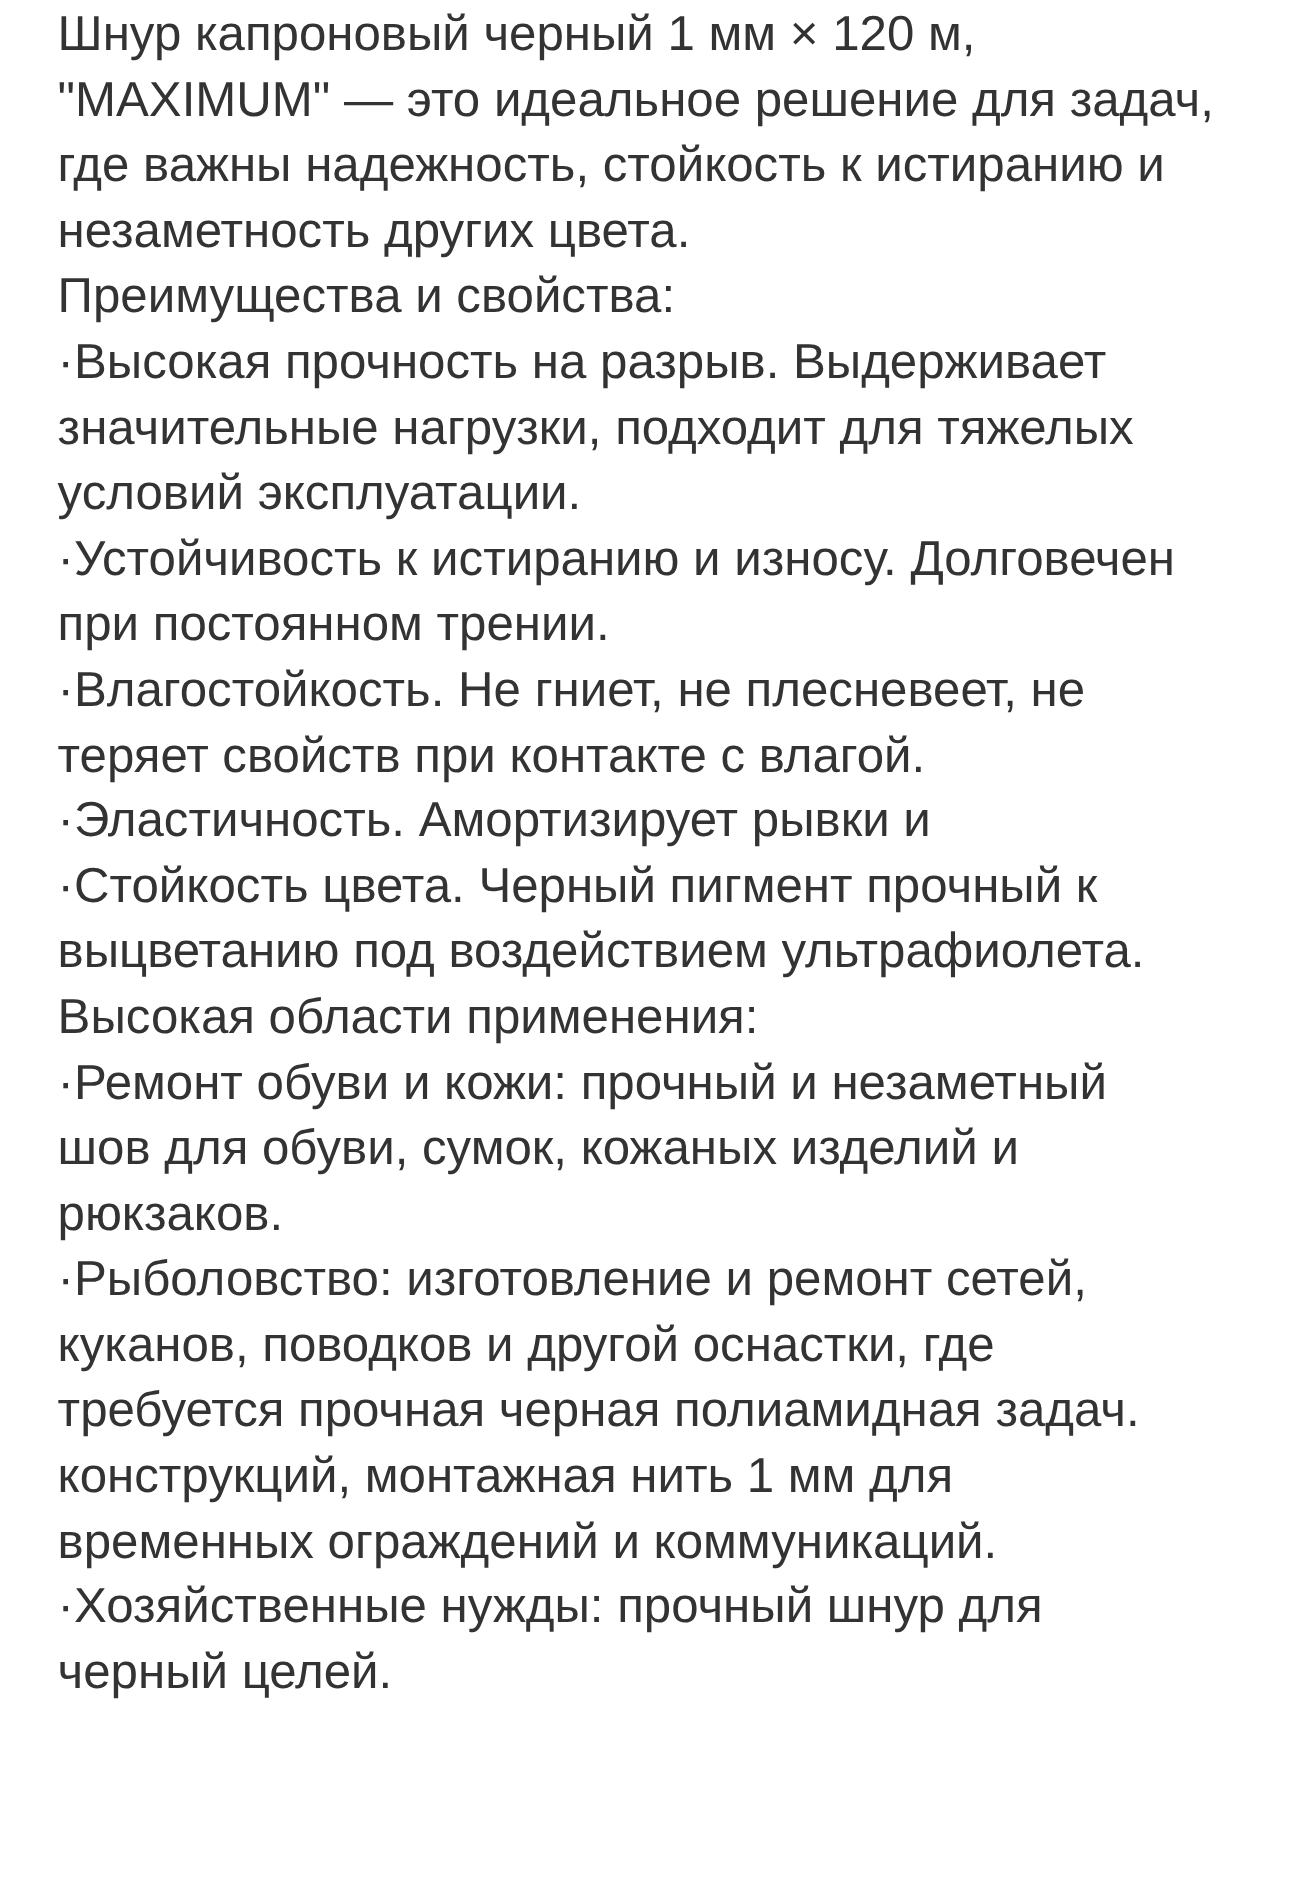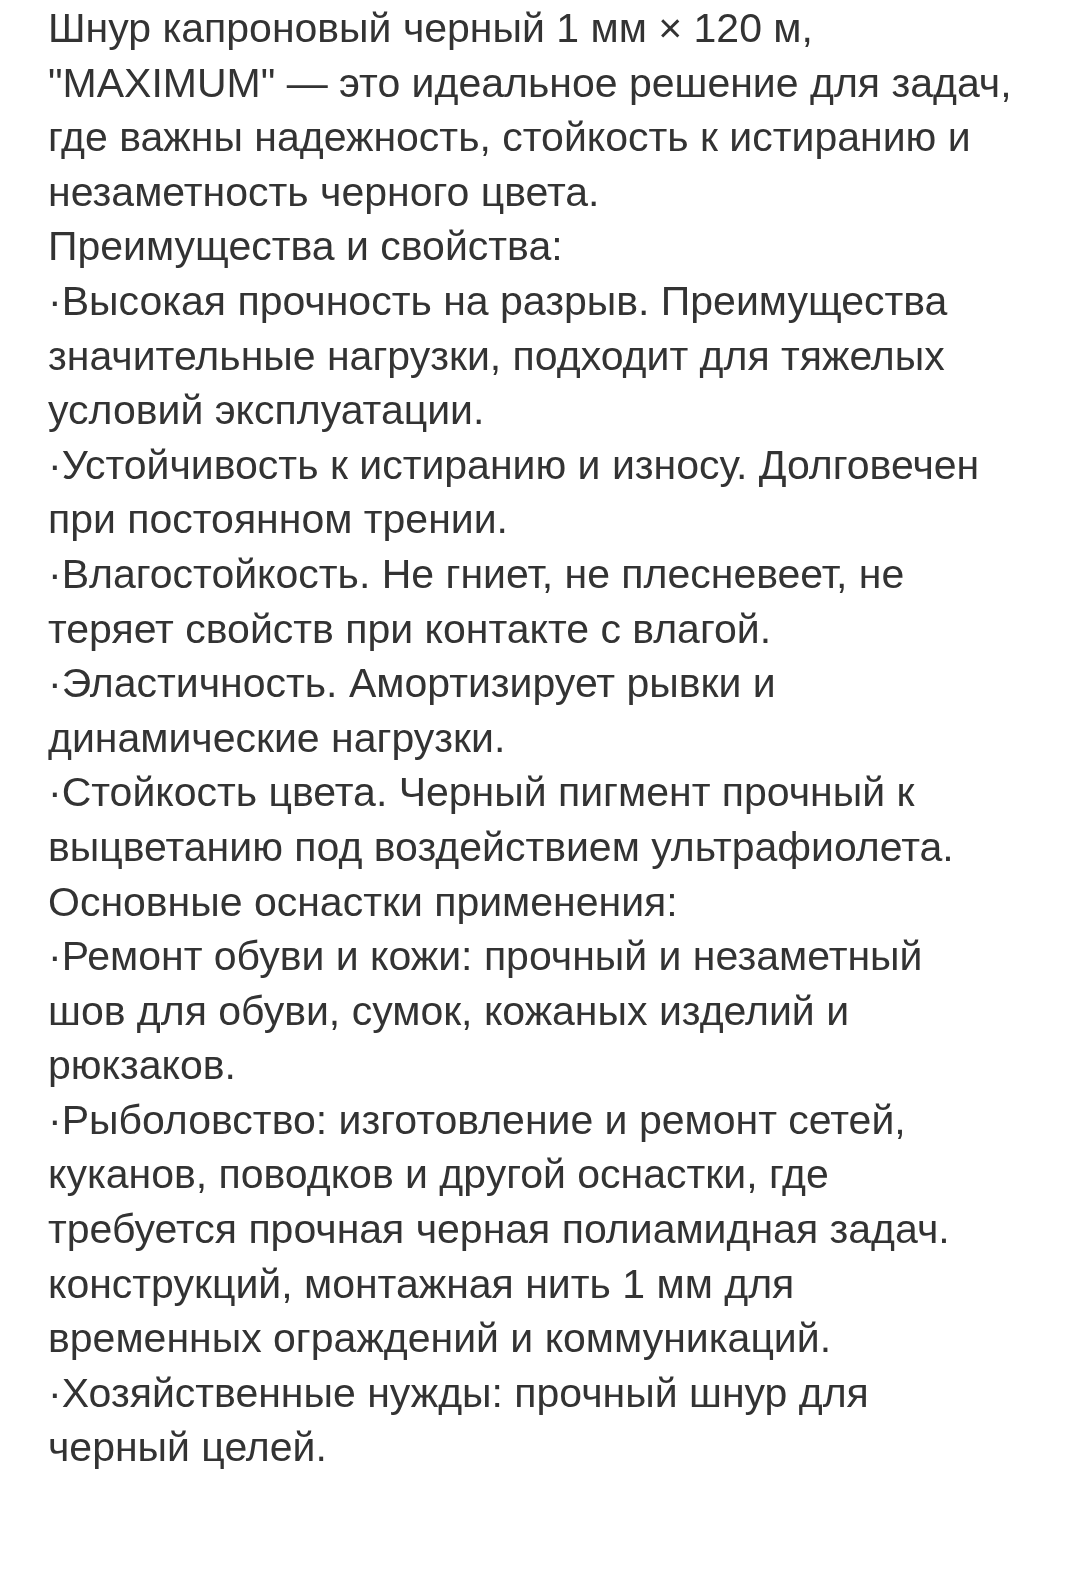--- a/index.html
+++ b/index.html
@@ -28,34 +28,33 @@
     }
   </style>
 </head>
 <body>
 
 <main>
   <section class="description">
     <div class="line">Шнур капроновый черный 1 мм × 120 м,</div>
     <div class="line">"MAXIMUM" — это идеальное решение для задач,</div>
     <div class="line">где важны надежность, стойкость к истиранию и</div>
-    <div class="line">незаметность черного цвета.</div>
+    <div class="line">незаметность других цвета.</div>
     <div class="line">Преимущества и свойства:</div>
-    <div class="line">·Высокая прочность на разрыв. Преимущества</div>
+    <div class="line">·Высокая прочность на разрыв. Выдерживает</div>
     <div class="line">значительные нагрузки, подходит для тяжелых</div>
     <div class="line">условий эксплуатации.</div>
     <div class="line">·Устойчивость к истиранию и износу. Долговечен</div>
     <div class="line">при постоянном трении.</div>
     <div class="line">·Влагостойкость. Не гниет, не плесневеет, не</div>
     <div class="line">теряет свойств при контакте с влагой.</div>
     <div class="line">·Эластичность. Амортизирует рывки и</div>
-    <div class="line">динамические нагрузки.</div>
     <div class="line">·Стойкость цвета. Черный пигмент прочный к</div>
     <div class="line">выцветанию под воздействием ультрафиолета.</div>
-    <div class="line">Основные оснастки применения:</div>
+    <div class="line">Высокая области применения:</div>
     <div class="line">·Ремонт обуви и кожи: прочный и незаметный</div>
     <div class="line">шов для обуви, сумок, кожаных изделий и</div>
     <div class="line">рюкзаков.</div>
     <div class="line">·Рыболовство: изготовление и ремонт сетей,</div>
     <div class="line">куканов, поводков и другой оснастки, где</div>
     <div class="line">требуется прочная черная полиамидная задач.</div>
     <div class="line">конструкций, монтажная нить 1 мм для</div>
     <div class="line">временных ограждений и коммуникаций.</div>
     <div class="line">·Хозяйственные нужды: прочный шнур для</div>
     <div class="line">черный целей.</div>

